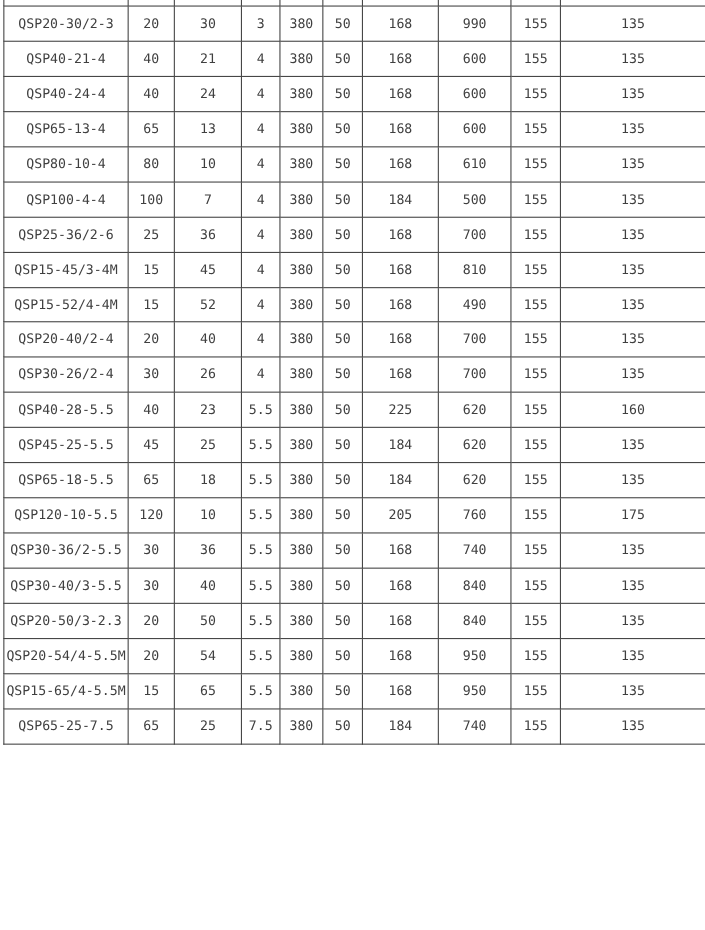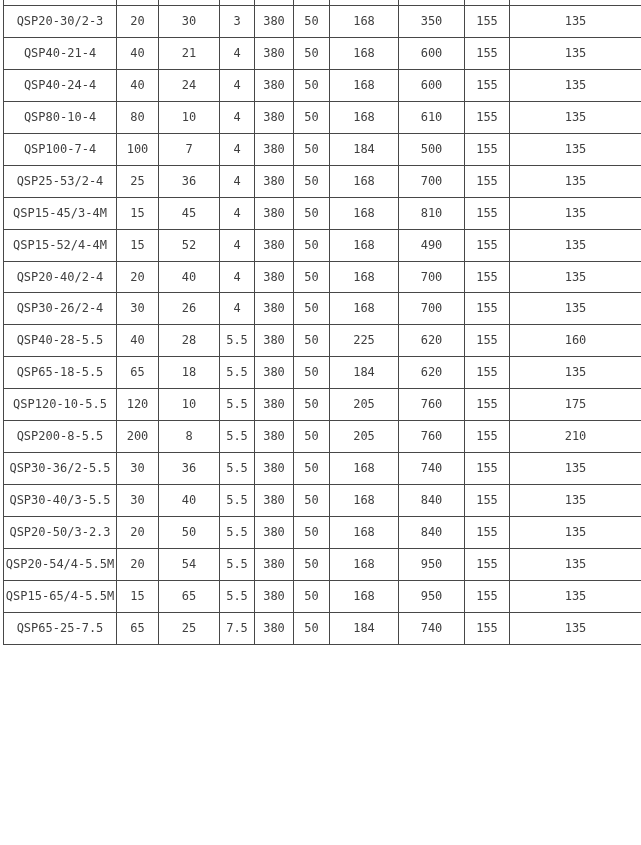--- a/index.html
+++ b/index.html
@@ -82,40 +82,52 @@
         <td></td>
       </tr>
     <tr>
           <td>QSP20-30/2-3</td>
           <td>20</td>
           <td>30</td>
           <td>3</td>
           <td>380</td>
           <td>50</td>
           <td>168</td>
-          <td>350</td>
+          <td>990</td>
           <td>155</td>
           <td>135</td>
         </tr>
         <tr>
           <td>QSP40-21-4</td>
           <td>40</td>
           <td>21</td>
           <td>4</td>
           <td>380</td>
           <td>50</td>
           <td>168</td>
           <td>600</td>
           <td>155</td>
           <td>135</td>
         </tr>
         <tr>
           <td>QSP40-24-4</td>
           <td>40</td>
           <td>24</td>
+          <td>4</td>
+          <td>380</td>
+          <td>50</td>
+          <td>168</td>
+          <td>600</td>
+          <td>155</td>
+          <td>135</td>
+        </tr>
+        <tr>
+          <td>QSP65-13-4</td>
+          <td>65</td>
+          <td>13</td>
           <td>4</td>
           <td>380</td>
           <td>50</td>
           <td>168</td>
           <td>600</td>
           <td>155</td>
           <td>135</td>
         </tr>
         <tr>
           <td>QSP80-10-4</td>
@@ -123,33 +135,33 @@
           <td>10</td>
           <td>4</td>
           <td>380</td>
           <td>50</td>
           <td>168</td>
           <td>610</td>
           <td>155</td>
           <td>135</td>
         </tr>
         <tr>
-          <td>QSP100-7-4</td>
+          <td>QSP100-4-4</td>
           <td>100</td>
           <td>7</td>
           <td>4</td>
           <td>380</td>
           <td>50</td>
           <td>184</td>
           <td>500</td>
           <td>155</td>
           <td>135</td>
         </tr>
         <tr>
-          <td>QSP25-53/2-4</td>
+          <td>QSP25-36/2-6</td>
           <td>25</td>
           <td>36</td>
           <td>4</td>
           <td>380</td>
           <td>50</td>
           <td>168</td>
           <td>700</td>
           <td>155</td>
           <td>135</td>
         </tr>
@@ -197,28 +209,40 @@
           <td>380</td>
           <td>50</td>
           <td>168</td>
           <td>700</td>
           <td>155</td>
           <td>135</td>
         </tr>
         <tr>
           <td>QSP40-28-5.5</td>
           <td>40</td>
-          <td>28</td>
+          <td>23</td>
           <td>5.5</td>
           <td>380</td>
           <td>50</td>
           <td>225</td>
           <td>620</td>
           <td>155</td>
           <td>160</td>
+        </tr>
+        <tr>
+          <td>QSP45-25-5.5</td>
+          <td>45</td>
+          <td>25</td>
+          <td>5.5</td>
+          <td>380</td>
+          <td>50</td>
+          <td>184</td>
+          <td>620</td>
+          <td>155</td>
+          <td>135</td>
         </tr>
         <tr>
           <td>QSP65-18-5.5</td>
           <td>65</td>
           <td>18</td>
           <td>5.5</td>
           <td>380</td>
           <td>50</td>
           <td>184</td>
           <td>620</td>
@@ -229,32 +253,20 @@
           <td>QSP120-10-5.5</td>
           <td>120</td>
           <td>10</td>
           <td>5.5</td>
           <td>380</td>
           <td>50</td>
           <td>205</td>
           <td>760</td>
           <td>155</td>
           <td>175</td>
-        </tr>
-        <tr>
-          <td>QSP200-8-5.5</td>
-          <td>200</td>
-          <td>8</td>
-          <td>5.5</td>
-          <td>380</td>
-          <td>50</td>
-          <td>205</td>
-          <td>760</td>
-          <td>155</td>
-          <td>210</td>
         </tr>
         <tr>
           <td>QSP30-36/2-5.5</td>
           <td>30</td>
           <td>36</td>
           <td>5.5</td>
           <td>380</td>
           <td>50</td>
           <td>168</td>
           <td>740</td>

